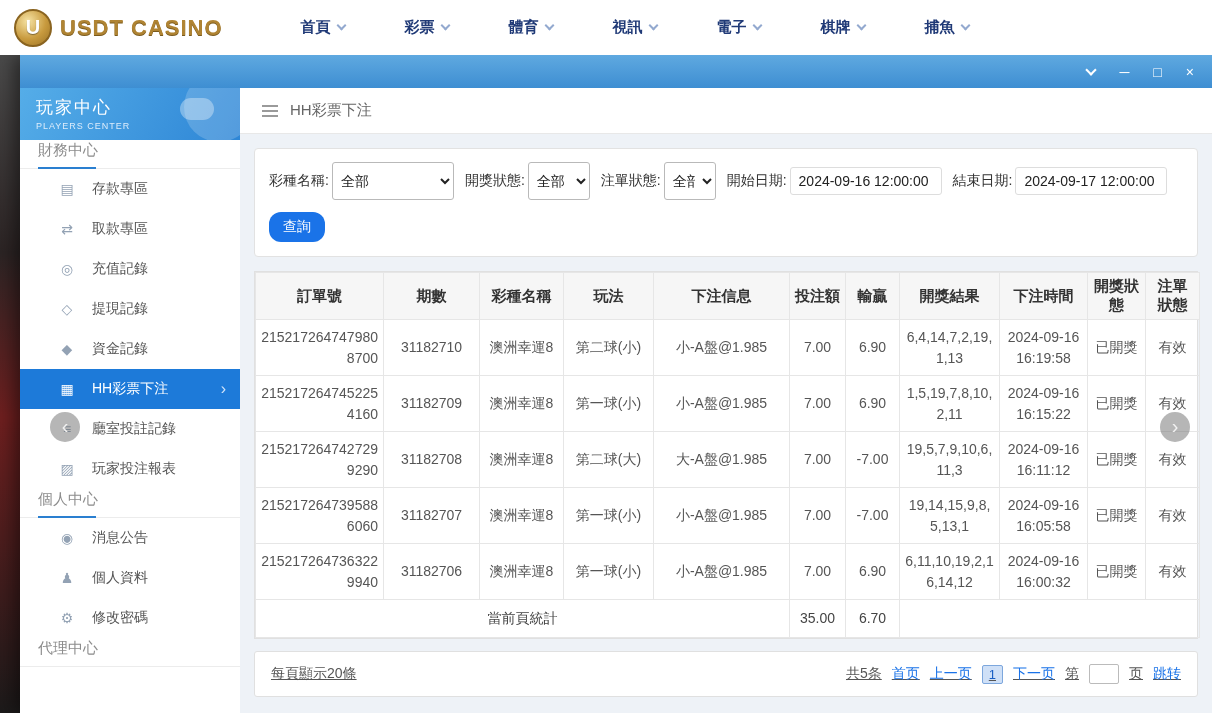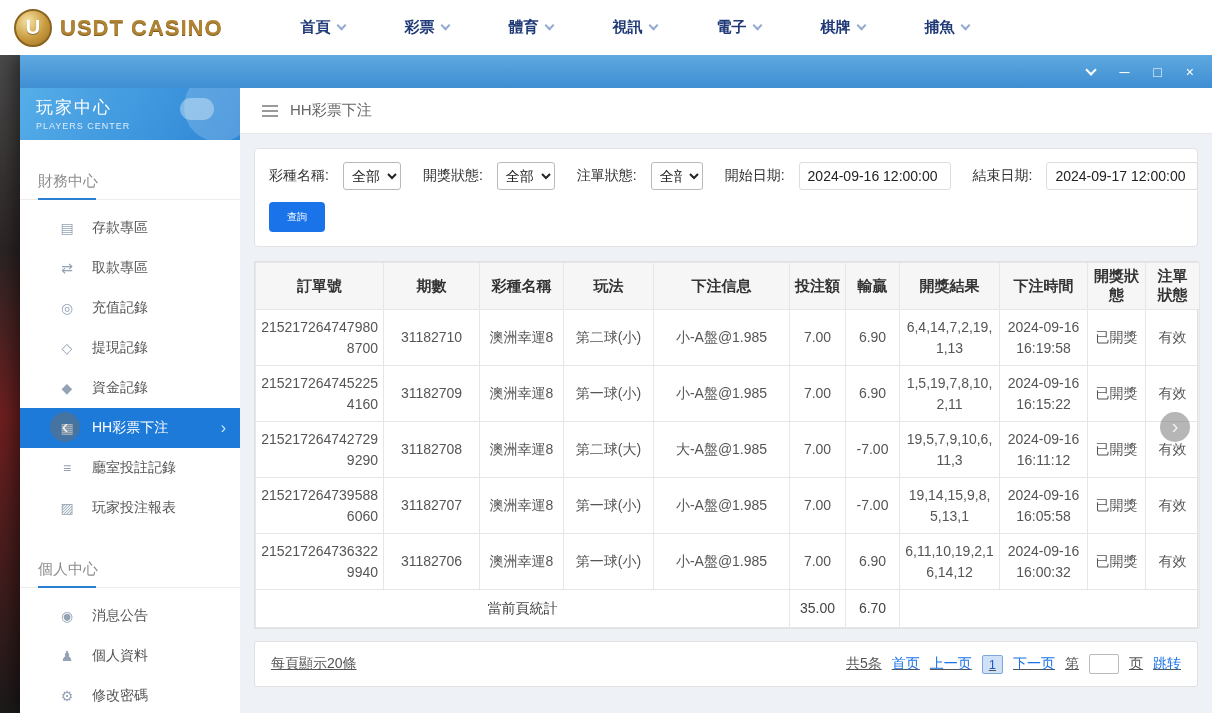--- a/index.html
+++ b/index.html
@@ -47,51 +47,51 @@
   
   .sidebar { width:220px; flex:0 0 220px; background:#fff; overflow:hidden; }
   .sb-head { height:52px; background:linear-gradient(120deg,#55ade8,#2e86d6);
     color:#fff; padding:8px 0 0 16px; position:relative; overflow:hidden; }
   .sb-head .t1 { font-size:17px; font-weight:normal; letter-spacing:2px; }
   .sb-head .t2 { font-size:9px; letter-spacing:1px; color:#dcecfb; margin-top:2px; }
   .sb-head::after { content:""; position:absolute; right:-14px; top:-16px; width:70px; height:70px;
     border-radius:50%; background:rgba(255,255,255,.18); }
   .sb-head .controller { position:absolute; right:26px; top:10px; width:34px; height:22px;
     border-radius:11px; background:rgba(255,255,255,.35); }
-  .sb-section { padding:32px 18px 8px; color:#8c8c8c; font-size:15px; position:relative;
-    border-bottom:1px solid #ececec; margin-bottom:8px; }
+  .sb-section { padding:1px 18px 8px; color:#8c8c8c; font-size:15px; position:relative;
+    border-bottom:1px solid #ececec; margin-bottom:0; }
   .sb-section .underline { position:absolute; left:18px; bottom:-1px; width:58px; height:2px; background:#2a7fd0; }
   .menu-item { height:40px; display:flex; align-items:center; padding:0 14px 0 38px; gap:16px;
     color:#555; font-size:14px; cursor:pointer; }
   .mi-icon { width:18px; text-align:center; color:#93a2b4; font-size:14px; }
   .menu-item.active { background:#1d7ad9; color:#fff; }
   .menu-item.active .mi-icon { color:#fff; }
   .mi-arrow { margin-left:auto; color:#cfe3fa; font-size:16px; display:none; }
   .menu-item.active .mi-arrow { display:block; }
 
   
   .main { flex:1; display:flex; flex-direction:column; overflow:hidden; background:#eef2f7; }
   .content-header { height:46px; flex:0 0 46px; background:#fff; border-bottom:1px solid #e8e8e8;
     display:flex; align-items:center; gap:12px; padding:0 22px; color:#666; font-size:15px; }
   .hamburger { width:16px; height:2px; background:#9a9a9a; position:relative; }
   .hamburger::before,.hamburger::after { content:""; position:absolute; left:0; width:16px; height:2px; background:#9a9a9a; }
   .hamburger::before { top:-5px; } .hamburger::after { top:5px; }
 
   .filter-panel { margin:14px 14px 0; background:#fff; border:1px solid #e2e2e2; border-radius:4px;
     padding:13px 14px 14px; }
-  .filter-row { display:flex; align-items:center; gap:14px; font-size:14px; color:#333; white-space:nowrap; }
+  .filter-row { display:flex; align-items:center; gap:3px; font-size:14px; color:#333; white-space:nowrap; }
   .filter-row label { margin-left:8px; }
   .filter-row label:first-child { margin-left:0; }
-  .filter-row select { height:28px; border:1px solid #b9b9b9; border-radius:3px; background:#fff;
+  .filter-row select { height:38px; border:1px solid #b9b9b9; border-radius:3px; background:#fff;
     font-size:14px; color:#222; padding:0 4px; font-family:"Liberation Sans",sans-serif; }
   .sel-lottery { width:122px; } .sel-draw { width:62px; } .sel-order { width:52px; }
   .filter-row input[type="text"] { height:28px; width:152px; border:1px solid #ddd; border-radius:3px;
     padding:0 8px; font-size:14px; color:#222; font-family:"Liberation Sans",sans-serif; }
   .search-btn { margin-top:12px; width:56px; height:30px; background:#1a73e8; color:#fff;
-    border:none; border-radius:4px; font-size:10px; cursor:pointer; font-family:"Liberation Sans",sans-serif; }
+    border:none; border-radius:12px; font-size:14px; cursor:pointer; font-family:"Liberation Sans",sans-serif; }
 
   .table-panel { margin:14px 14px 0; background:#fff; border:1px solid #e0e0e0; }
   table { width:100%; border-collapse:collapse; table-layout:fixed; }
   th,td { border:1px solid #e6e6e6; text-align:center; padding:4px 5px; }
   th { background:#f6f6f6; height:40px; font-size:15px; color:#333; font-weight:bold; }
   td { height:56px; font-size:14px; color:#555; line-height:1.45; }
   .col-order { word-break:break-all;text-align:right; }
   .col-result { word-break:break-all; color:#555; }
   .summary-row td { height:38px; color:#444; }
 

